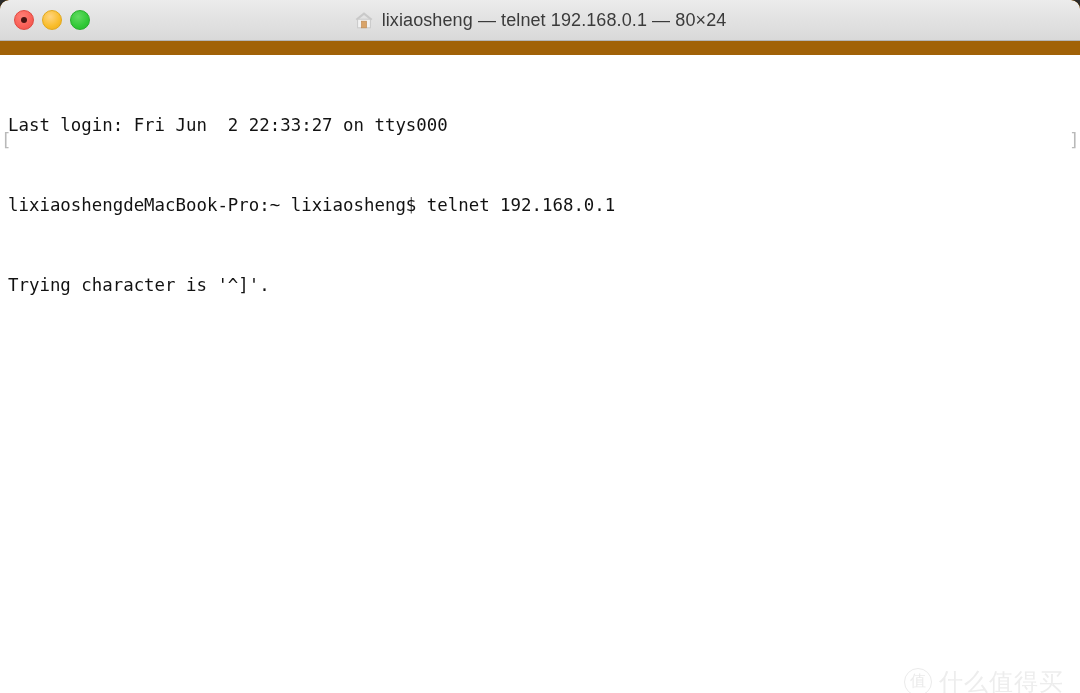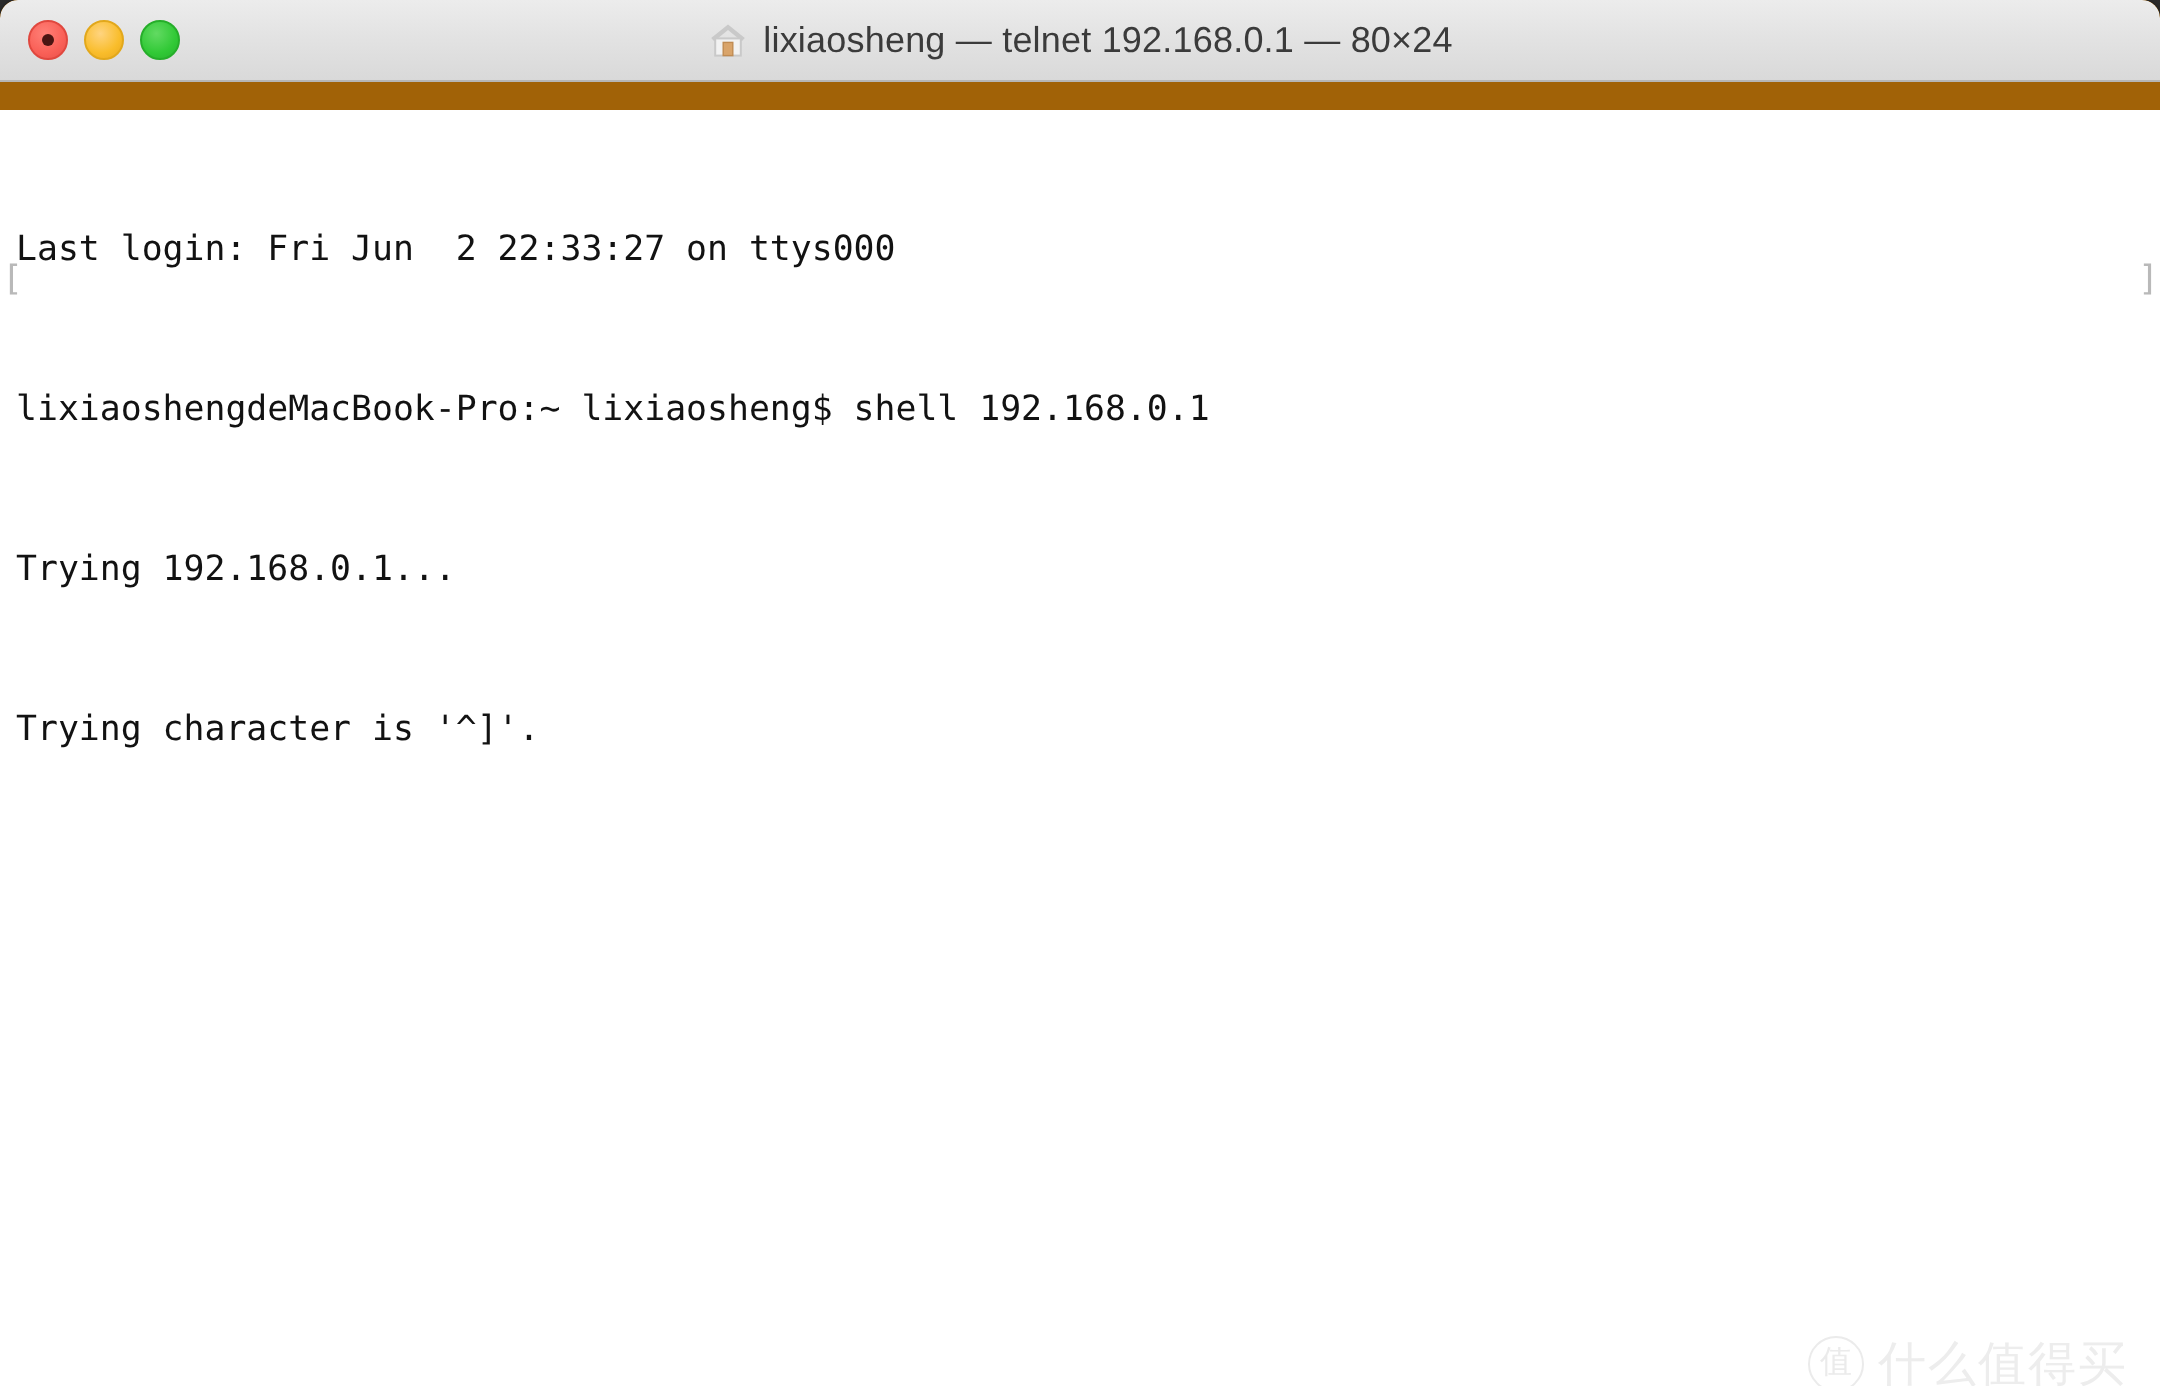--- a/index.html
+++ b/index.html
@@ -205,22 +205,21 @@
           <rect x="7.6" y="11.2" width="4.8" height="6.6" fill="#d9a46a" stroke="#c08b52" stroke-width="0.7"></rect>
         </svg>
         <span class="title-text">lixiaosheng — telnet 192.168.0.1 — 80×24</span>
       </div>
     </div>
 
     <div class="term-body">
 
       <div class="term-text">
         <div class="term-line">Last login: Fri Jun  2 22:33:27 on ttys000</div>
-        <div class="term-line">lixiaoshengdeMacBook-Pro:~ lixiaosheng$ shell 192.168.0.1</div>
-        <div class="term-line">Trying 192.168.0.1...</div>
+        <div class="term-line">lixiaoshengdeMacBook-Pro:~ lixiaosheng$ telnet 192.168.0.1</div>
         <div class="term-line">Trying character is '^]'.</div>
         <div class="term-line blank"></div>
         <div class="term-line blank"></div>
         
         
         
       </div>
 
       <div class="capture-bracket left">[</div>
       <div class="capture-bracket right">]</div>

